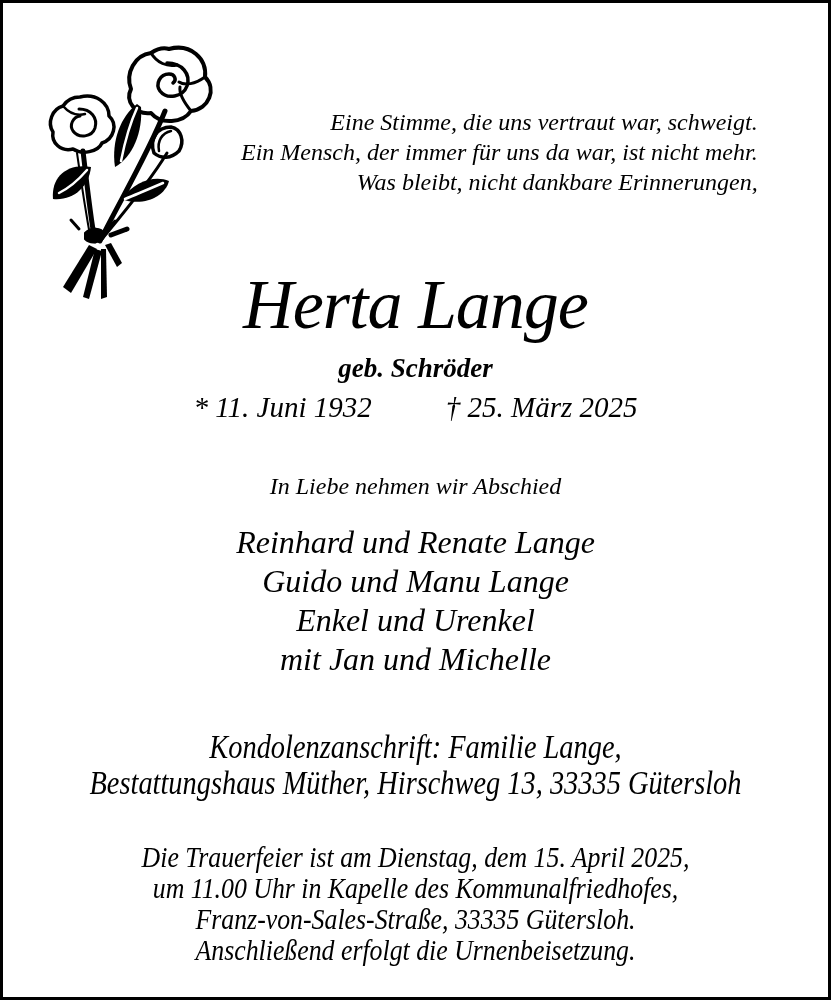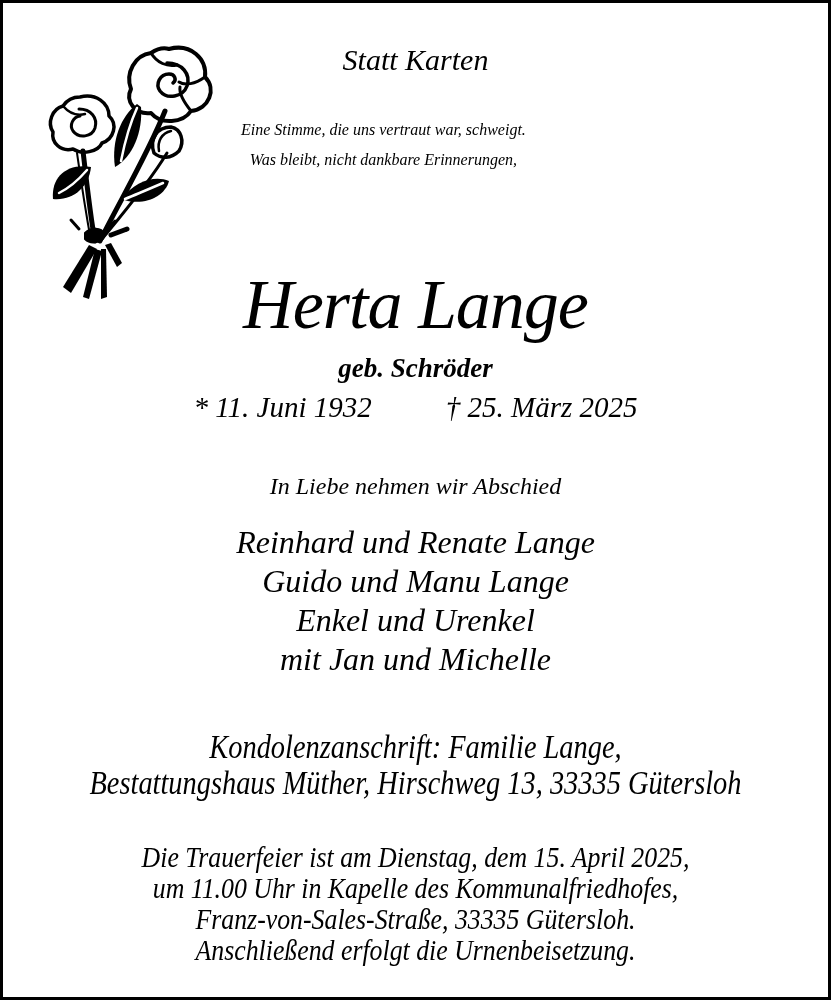--- a/index.html
+++ b/index.html
@@ -15,22 +15,22 @@
     border: 3px solid #000000;
     box-sizing: border-box;
     font-family: "Liberation Serif", "DejaVu Serif", serif;
     font-style: italic;
     color: #000000;
     overflow: hidden;
   }
   .block { position: absolute; left: 0; right: 0; text-align: center; }
 
   .statt-karten   { top: 40px;  font-size: 30px; }
-  .poem           { top: 112px; left: 238px; right: auto; text-align: center;
-                    font-size: 16px; line-height: 30px; }
+  .poem           { top: 104px; left: 238px; right: auto; text-align: right;
+                    font-size: 24px; line-height: 30px; }
   .deceased-name  { top: 262px; font-size: 70px; letter-spacing: -1px; }
   .maiden-name    { top: 350px; font-size: 27px; font-weight: bold; }
   .dates-row      { top: 388px; font-size: 29px; display: flex;
                     justify-content: center; gap: 74px; }
   .farewell       { top: 470px; font-size: 24px; }
   .mourners       { top: 520px; font-size: 32px; line-height: 39px; }
   .condolence     { top: 726px; font-size: 33px; line-height: 36px;
                     transform: scaleX(0.86); transform-origin: center top; }
   .funeral        { top: 838px; font-size: 30px; line-height: 31px;
                     transform: scaleX(0.86); transform-origin: center top; }
@@ -93,24 +93,24 @@
       <path d="M112 234 L128 228" stroke-width="5"></path>
       <g stroke="none" fill="#000">
         <path d="M90 244 L64 286 L72 292 L98 248 Z"></path>
         <path d="M96 248 L84 296 L90 298 L103 250 Z"></path>
         <path d="M102 248 L102 298 L108 296 L107 248 Z"></path>
         <path d="M106 244 L118 266 L123 262 L112 242 Z"></path>
       </g>
     </g>
   </svg>
 
-  <div class="block statt-karten">Statt Karten</div>
 
   <div class="poem block">
     <div>Eine Stimme, die uns vertraut war, schweigt.</div>
+    <div>Ein Mensch, der immer für uns da war, ist nicht mehr.</div>
     <div>Was bleibt, nicht dankbare Erinnerungen,</div>
   </div>
 
   <div class="block deceased-name">Herta Lange</div>
 
   <div class="block maiden-name">geb. Schröder</div>
 
   <div class="block dates-row">
     <span>* 11. Juni 1932</span>
     <span>† 25. März 2025</span>

